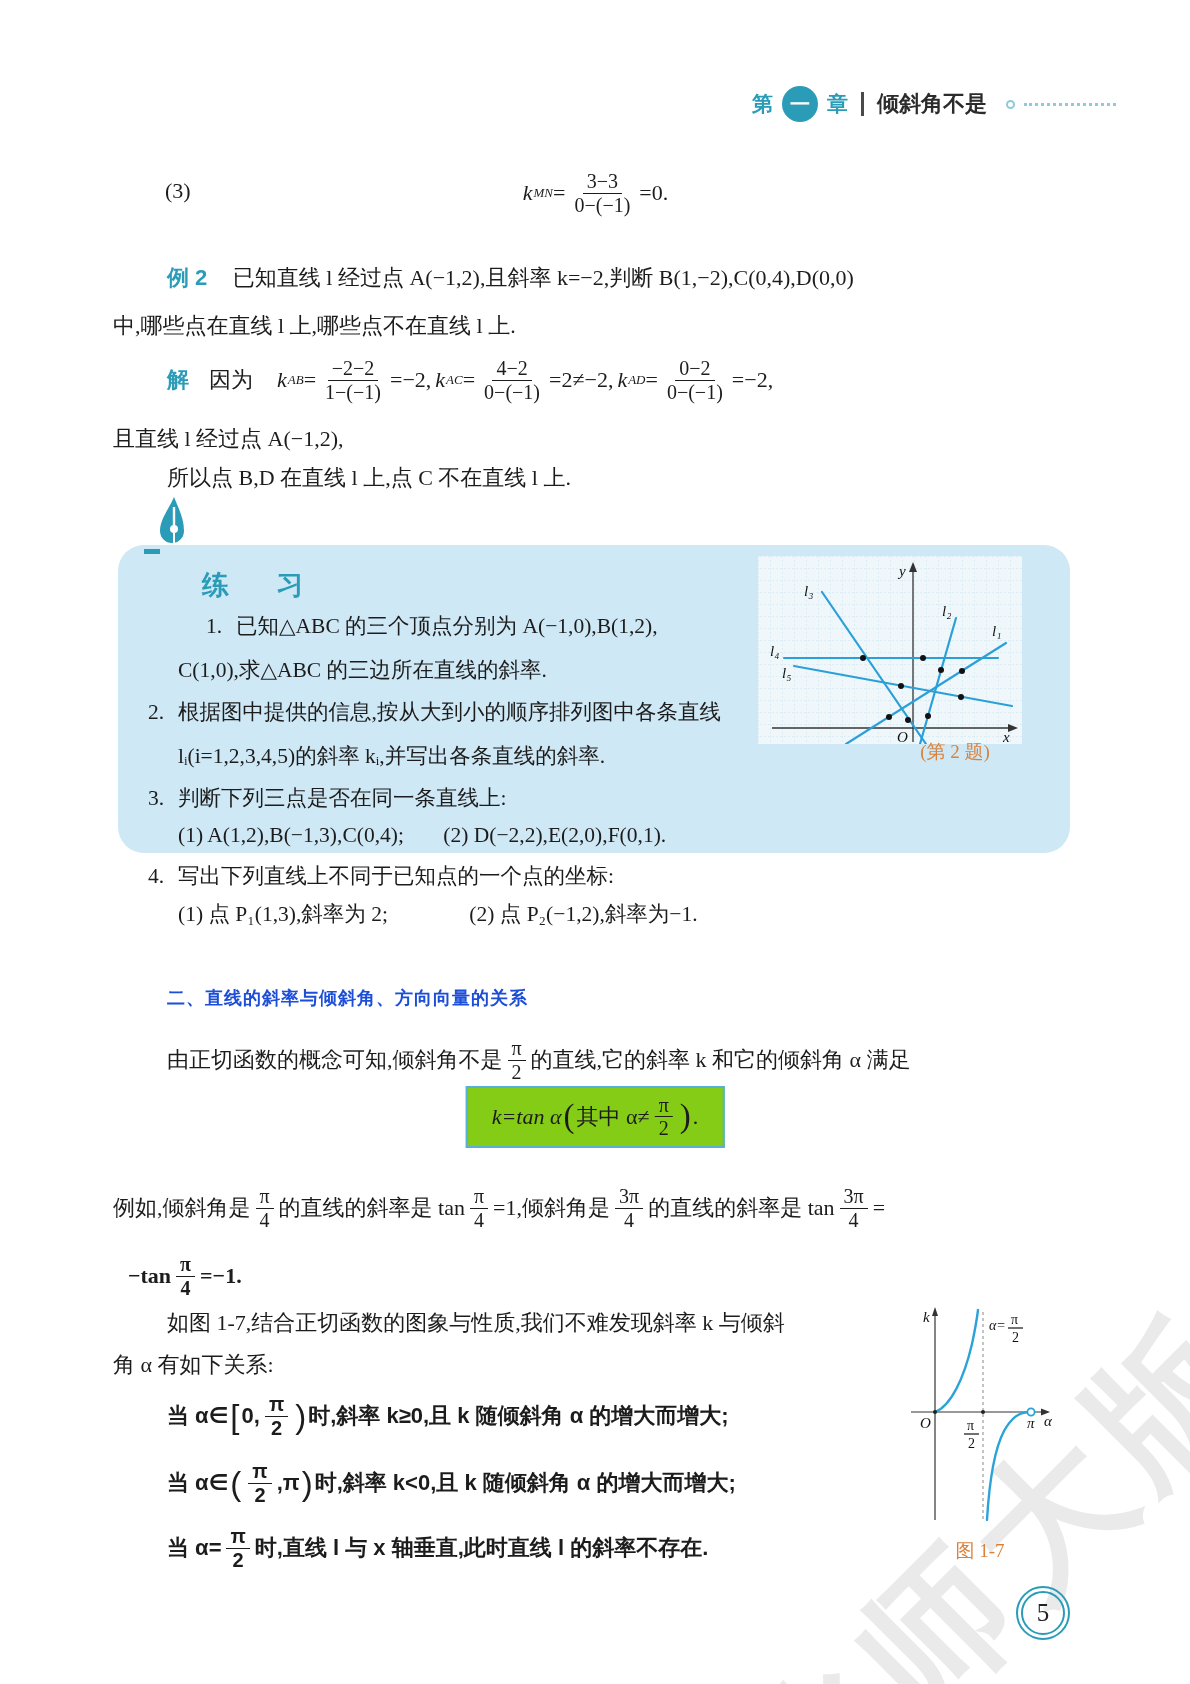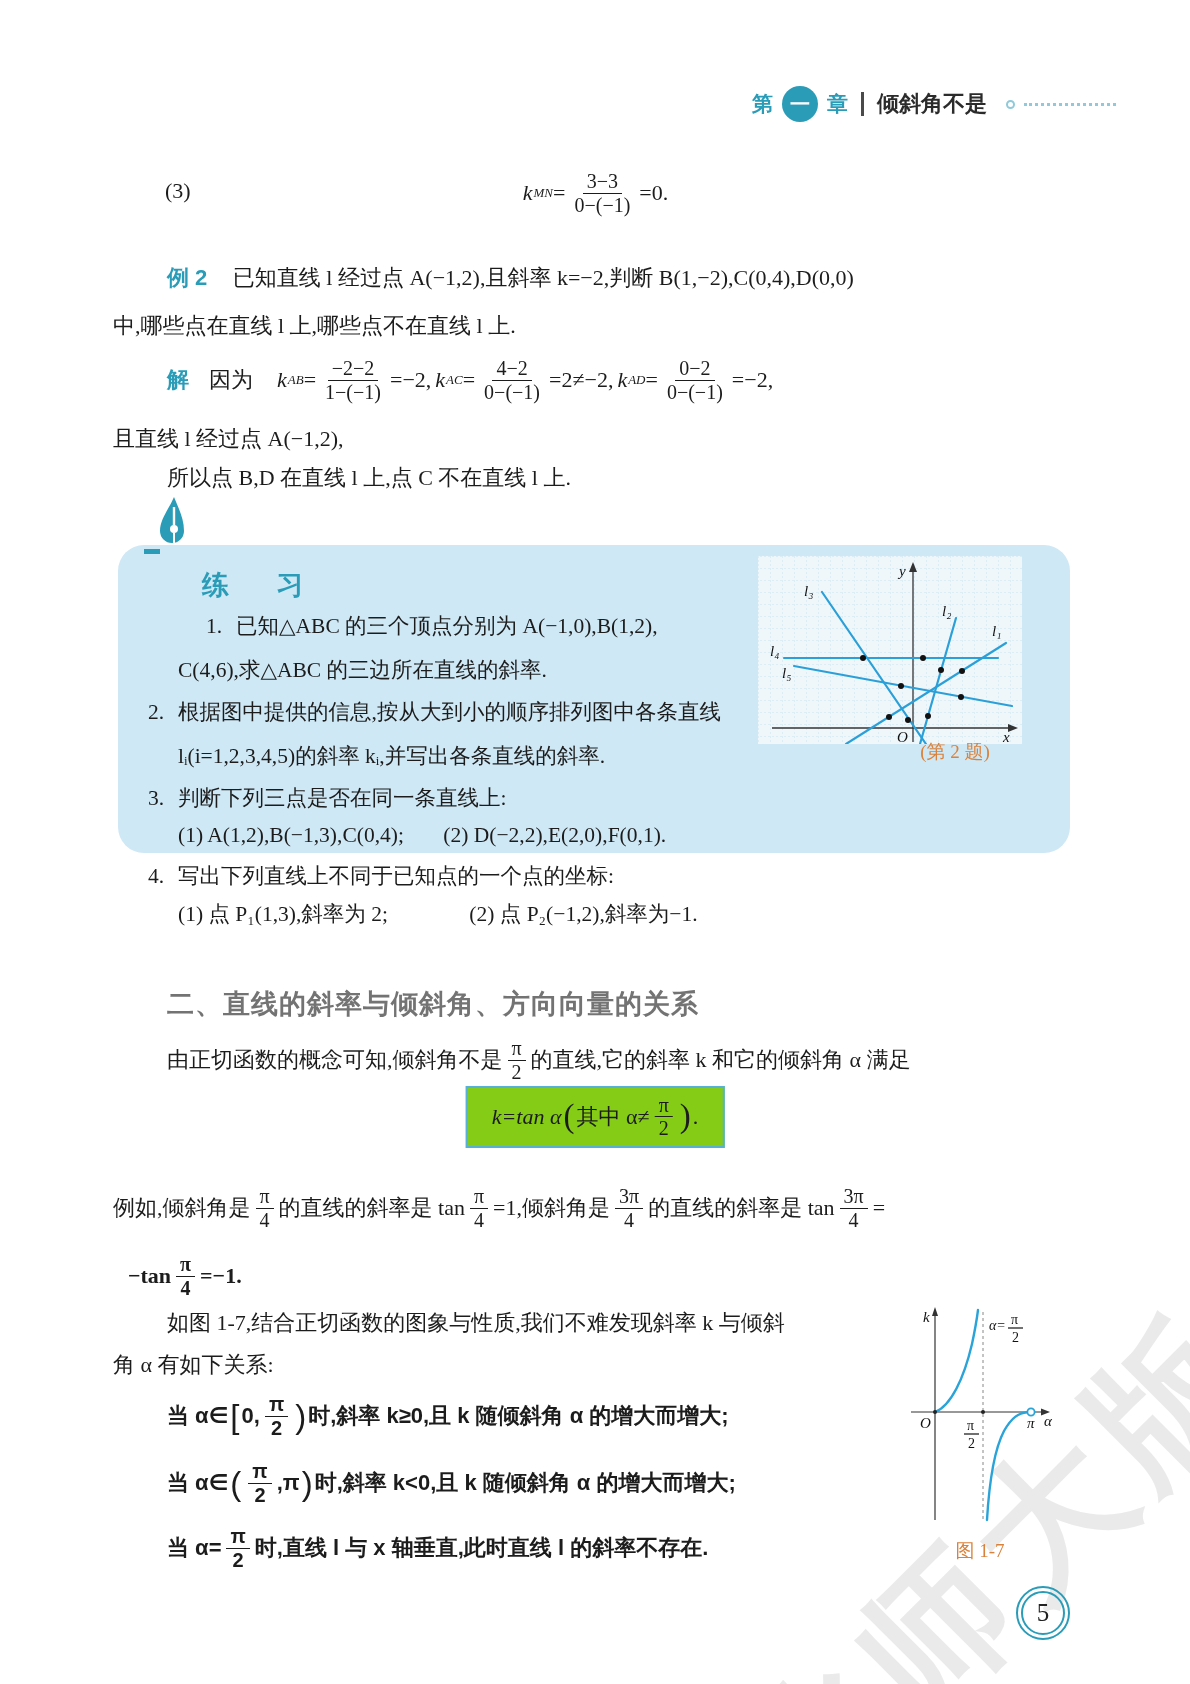--- a/index.html
+++ b/index.html
@@ -32,21 +32,21 @@
   
   .pbox { top:545px; left:118px; width:952px; height:308px; background:#cfe8f5; border-radius:26px; }
   .pbox .ptitle { position:absolute; left:84px; top:22px; font-size:27px; font-weight:700; letter-spacing:20px; color:#2a9cb8; font-family:"Liberation Sans","DejaVu Sans",sans-serif; }
   .pline { position:absolute; font-size:21.5px; white-space:nowrap; }
   .pnum { display:inline-block; width:30px; }
   .pcap { position:absolute; left:705px; top:194px; width:264px; text-align:center; font-size:19px; color:#d9823b; }
   .fig2 { position:absolute; left:640px; top:11px; }
   
   .fbox { top:1086px; left:50%; transform:translateX(-50%); border:2px solid #57b0d8; background:#84cc16; padding:6px 24px; display:flex; align-items:center; font-size:22px; }
   
-  .s2h { top:986px; left:167px; font-size:27px; font-weight:700; color:#737373; font-family:Liberation Mono, monospace; letter-spacing:1px; }
+  .s2h { top:986px; left:167px; font-size:18px; font-weight:700; color:#1d4ed8; font-family:Liberation Mono, monospace; letter-spacing:1px; }
   
   .f17cap { top:1538px; left:905px; width:150px; text-align:center; font-size:19px; color:#d9823b; }
   
   .pnum-circle { top:1586px; left:1016px; width:54px; height:54px; border:2px solid #2a9cb8; border-radius:50%; padding:3px; }
   .pnum-circle .inner { width:100%; height:100%; border:2px solid #2a9cb8; border-radius:50%; display:flex; align-items:center; justify-content:center; font-size:25px; color:#222; }
   
   .wm { bottom:150px; right:-80px; transform:rotate(-45deg); transform-origin:80% 50%;
         font-size:150px; font-weight:700; color:rgba(150,150,150,0.20); letter-spacing:14px;
         white-space:nowrap; font-family:"Liberation Sans","DejaVu Sans",sans-serif; z-index:0; }
   .z1 { z-index:1; }
@@ -130,21 +130,21 @@
       <path d="M30 2 C25 14 16 24 16 36 a12 12 0 0 0 24 0 C40 24 35 14 30 2 Z" fill="#2a9cb8"></path>
       <line x1="30" y1="12" x2="30" y2="30" stroke="#ffffff" stroke-width="2.4"></line>
       <circle cx="30" cy="34" r="4" fill="#ffffff"></circle>
       <path d="M30 38 L30 48" stroke="#ffffff" stroke-width="2"></path>
     </svg>
     <div class="ptitle">练  习</div>
 
     <div class="pline" style="left:44px;top:66px;margin-left:44px;">
       <span class="pnum">1.</span><span>已知△ABC 的三个顶点分别为 A(−1,0),B(1,2),</span>
     </div>
-    <div class="pline" style="left:60px;top:110px;">C(4,6),求△ABC 的三边所在直线的斜率.</div>
+    <div class="pline" style="left:60px;top:110px;">C(1,0),求△ABC 的三边所在直线的斜率.</div>
 
     <div class="pline" style="left:30px;top:152px;">
       <span class="pnum">2.</span><span>根据图中提供的信息,按从大到小的顺序排列图中各条直线</span>
     </div>
     <div class="pline" style="left:60px;top:196px;">lᵢ(i=1,2,3,4,5)的斜率 kᵢ,并写出各条直线的斜率.</div>
 
     <div class="pline" style="left:30px;top:238px;">
       <span class="pnum">3.</span><span>判断下列三点是否在同一条直线上:</span>
     </div>
     <div class="pline" style="left:60px;top:278px;">

